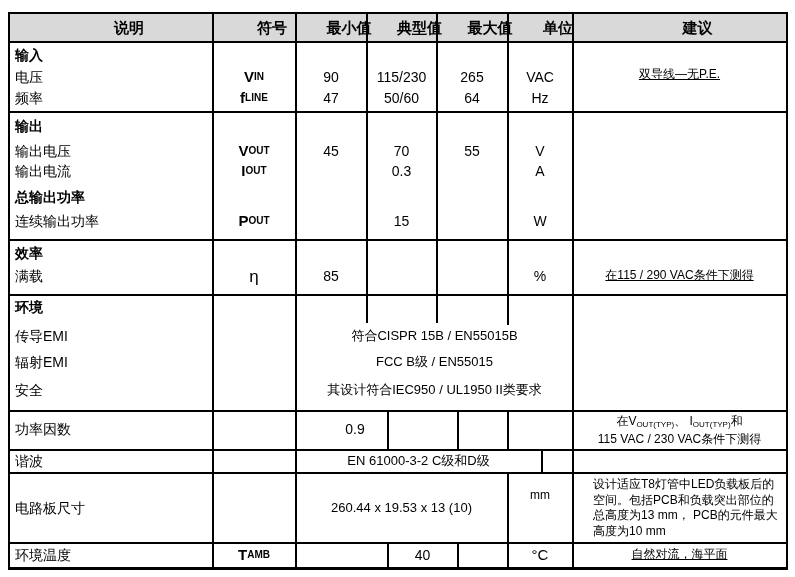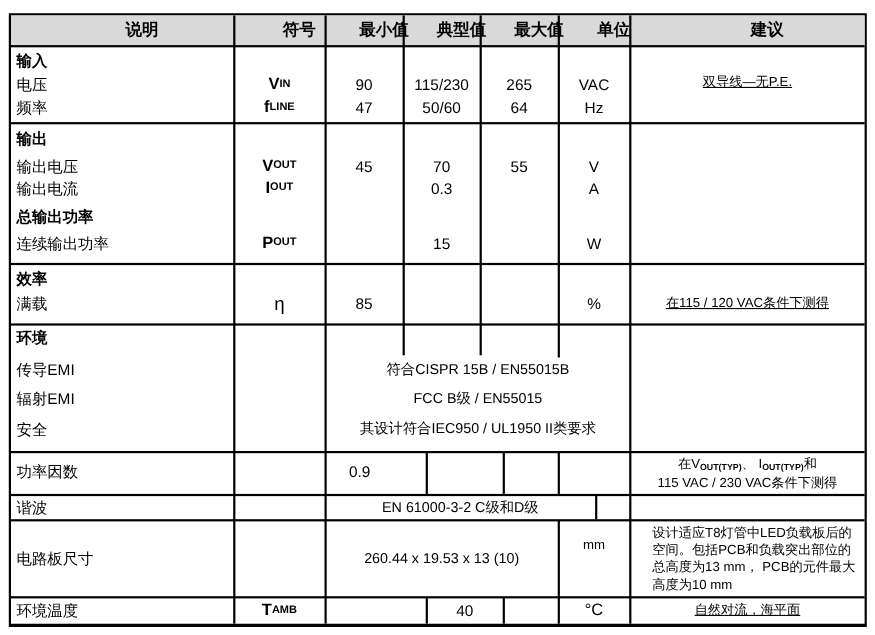--- a/index.html
+++ b/index.html
@@ -16,21 +16,21 @@
   .lft{justify-content:flex-start;text-align:center;padding-left:5px;box-sizing:border-box;}
   .b{font-weight:bold;}
   .hdr{font-size:15px;font-weight:bold;margin-left:18px;}
   .sym{font-weight:bold;font-size:15px;}
   .sym sub{font-size:10px;font-weight:bold;vertical-align:-3px;letter-spacing:0;}
   .eta{font-size:17px;font-weight:normal;}
   .note{font-size:12px;text-decoration:underline;}
   .mid{font-size:13px;}
   .notewrap{position:absolute;display:flex;flex-direction:column;align-items:center;
             justify-content:center;font-size:12px;line-height:15px;text-align:center;}
-  .notewrap sub{font-size:8px;vertical-align:-2px;font-weight:bold;}
+  .notewrap sub{font-size:8px;vertical-align:-2px;}
   .parnote{position:absolute;font-size:12px;line-height:15.5px;text-align:left;}
   .parnote div{white-space:nowrap;margin-left:16px;}
 </style>
 </head>
 <body>
 
 <div class="page">
   <div class="tbl">
     <div class="inner">
 
@@ -112,32 +112,32 @@
           <sub>OUT</sub>
         </div>
       <div class="c" style="left:357px;top:197px;width:69px;height:20px">15</div>
       <div class="c" style="left:498px;top:197px;width:64px;height:20px">W</div>
 
       <div class="c lft b" style="left:0;top:229px;width:200px;height:20px">效率</div>
       <div class="c lft" style="left:0;top:252px;width:200px;height:20px">满载</div>
       <div class="c eta" style="left:203px;top:253px;width:82px;height:20px">η</div>
       <div class="c" style="left:286px;top:252px;width:70px;height:20px">85</div>
       <div class="c" style="left:498px;top:252px;width:64px;height:20px">%</div>
-      <div class="c note" style="left:563px;top:252px;width:213px;height:20px">在115 / 120 VAC条件下测得</div>
+      <div class="c note" style="left:563px;top:252px;width:213px;height:20px">在115 / 290 VAC条件下测得</div>
 
       <div class="c lft b" style="left:0;top:283px;width:200px;height:20px">环境</div>
       <div class="c lft" style="left:0;top:312px;width:200px;height:20px">传导EMI</div>
       <div class="c mid" style="left:286px;top:312px;width:277px;height:20px">符合CISPR 15B / EN55015B</div>
       <div class="c lft" style="left:0;top:338px;width:200px;height:20px">辐射EMI</div>
       <div class="c mid" style="left:286px;top:338px;width:277px;height:20px">FCC B级 / EN55015</div>
       <div class="c lft" style="left:0;top:366px;width:200px;height:20px">安全</div>
       <div class="c mid" style="left:286px;top:366px;width:277px;height:20px">其设计符合IEC950 / UL1950 II类要求</div>
 
       <div class="c lft" style="left:0;top:405px;width:200px;height:20px">功率因数</div>
-      <div class="c" style="left:274px;top:405px;width:86px;height:20px">0.9</div>
+      <div class="c" style="left:302px;top:405px;width:86px;height:20px">0.9</div>
       <div class="notewrap" style="left:563px;top:398px;width:213px;height:36px">
         <div><span>在V</span><sub>OUT(TYP)</sub><span>、 I</span><sub>OUT(TYP)</sub><span>和</span></div>
         <div>115 VAC / 230 VAC条件下测得</div>
       </div>
 
       <div class="c lft" style="left:0;top:437px;width:200px;height:20px">谐波</div>
       <div class="c mid" style="left:286px;top:437px;width:245px;height:20px">EN 61000-3-2 C级和D级</div>
 
       <div class="c lft" style="left:0;top:484px;width:200px;height:20px">电路板尺寸</div>
       <div class="c mid" style="left:286px;top:484px;width:211px;height:20px">260.44 x 19.53 x 13 (10)</div>

